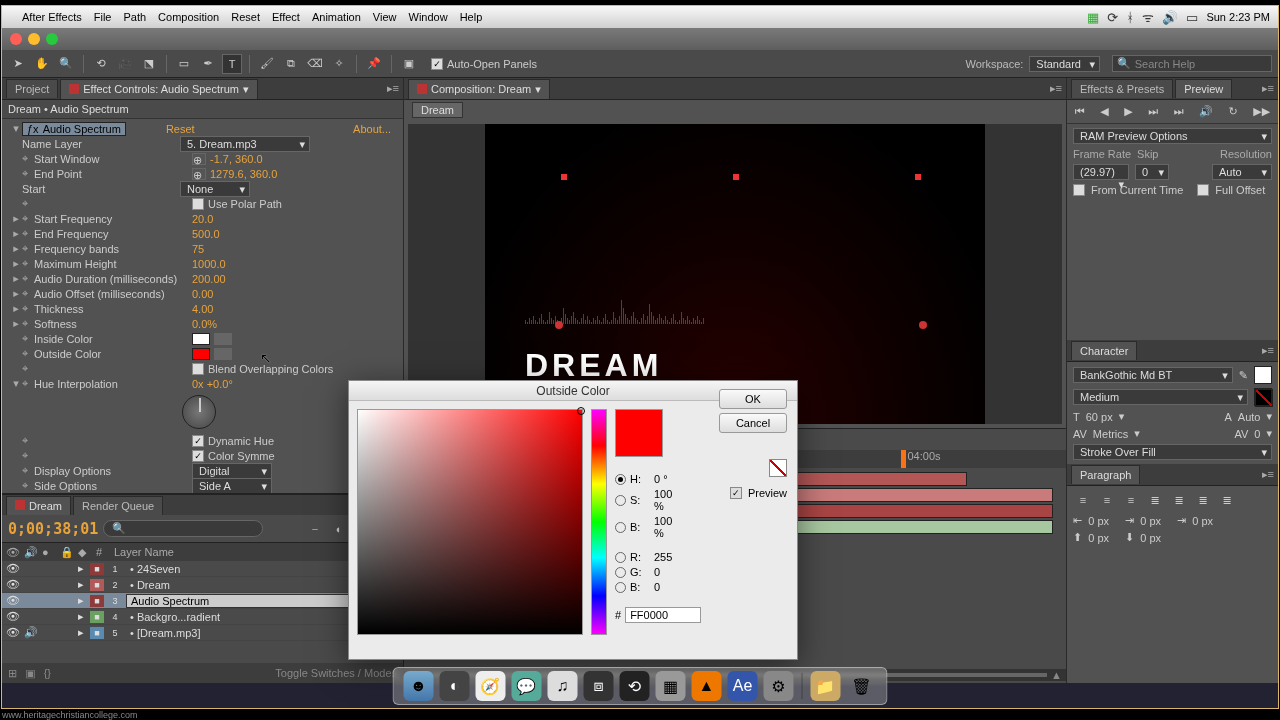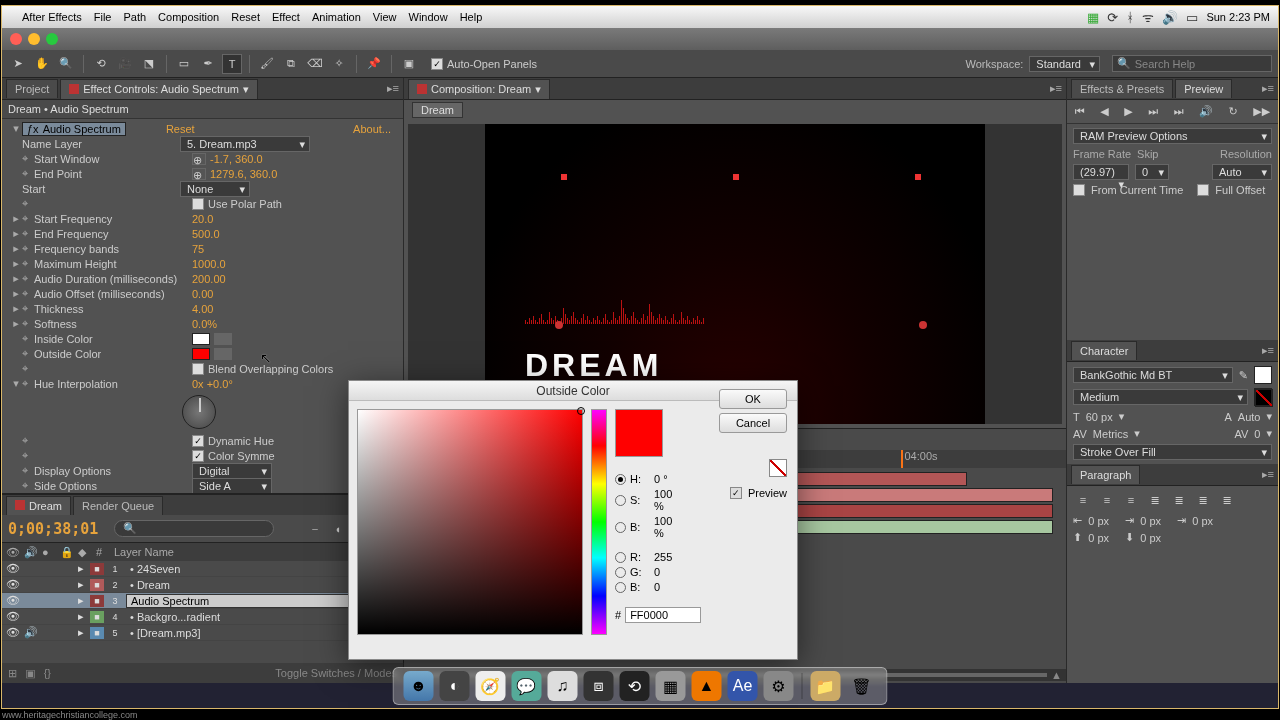--- a/index.html
+++ b/index.html
@@ -53,34 +53,34 @@
   .comp-sub .crumb { background:#666; border:1px solid #333; padding:1px 8px; color:#ddd; }
   .viewer { flex:1; background:#333; display:flex; align-items:center; justify-content:center; position:relative; margin:4px; }
   .canvas { width:500px; height:300px; background:radial-gradient(ellipse at 50% 100%, #2a0000 0%, #120000 40%, #000 80%); position:relative; }
   .marker { position:absolute; width:6px; height:6px; background:#e33; }
   .spectrum-line { position:absolute; left:40px; right:40px; bottom:100px; height:30px; display:flex; align-items:flex-end; gap:1px; }
   .spectrum-line i { width:1px; background:#b11; display:inline-block; }
   .videotitle { position:absolute; left:40px; bottom:40px; color:#fff; font-family:'BankGothic', 'Copperplate', sans-serif; font-size:32px; letter-spacing:4px; font-weight:bold;}
   .viewer-ctrl { height:22px; background:#4a4a4a; display:flex; align-items:center; gap:6px; padding:0 6px; color:#ccc; border-top:1px solid #222;}
   .timeline-wrap { display:flex; flex-direction:column; border-top:2px solid #222;}
   .tl-tabs { height:20px; background:#3d3d3d; display:flex; align-items:center; padding:0 4px; gap:2px;}
-  .tl-header { height:28px; background:#4a4a4a; display:flex; align-items:center; padding:0 6px; gap:16px; border-bottom:1px solid #222; }
+  .tl-header { height:28px; background:#4a4a4a; display:flex; align-items:center; padding:0 6px; gap:5px; border-bottom:1px solid #222; }
   .timecode { color:#e7a33c; font-family:monospace; font-size:15px; font-weight:bold;}
   .tl-search { flex:0 0 160px; background:#3a3a3a; border:1px solid #666; border-radius:10px; padding:1px 8px; color:#888;}
   .tl-body { display:flex; height:120px; background:#525252;}
   .layer-list { flex:0 0 402px; background:#4a4a4a; border-right:1px solid #222;}
   .layer-head { height:18px; display:flex; align-items:center; background:#3d3d3d; padding:0 4px; gap:4px; color:#aaa;}
   .layer-row { height:16px; display:flex; align-items:center; padding:0 4px; gap:4px; color:#ddd; border-bottom:1px solid #444;}
   .layer-row.sel { background:#7a8a9a; }
   .lnum { width:14px; height:12px; display:inline-flex; align-items:center; justify-content:center; font-size:9px;}
   .layer-name { flex:1; padding-left:4px; }
   .layer-name.btn { background:#ccc; color:#000; border:1px solid #333; padding:0 4px;}
   .tracks { flex:1; position:relative; background:#4a4a4a; }
   .ruler { height:18px; background:#3d3d3d; display:flex; color:#aaa; font-size:10px; }
-  .ruler span { flex:1; border-left:2px solid #f97316; padding-left:2px;}
+  .ruler span { flex:1; border-left:5px solid #f97316; padding-left:2px;}
   .bar { position:absolute; height:14px; border:1px solid #222; left:0;}
   .bar.red { background:#b35656; } .bar.pink{background:#c97a7a;} .bar.red2{background:#a94444;} .bar.grn{background:#a7c7a0;}
   .tl-foot { height:20px; background:#3d3d3d; display:flex; align-items:center; padding:0 6px; color:#888; gap:8px;}
   .preview-panel { padding:0; }
   .prev-ctrls { height:24px; display:flex; align-items:center; justify-content:space-around; background:#525252; border-bottom:1px solid #333; color:#ccc;}
   .prev-opts { padding:4px 6px; color:#ccc; display:flex; flex-direction:column; gap:4px; background:#525252;}
   .row { display:flex; gap:6px; align-items:center; }
   .lbl { color:#aaa; }
   .char-panel, .para-panel { padding:4px 6px; background:#525252; color:#ccc; display:flex; flex-direction:column; gap:4px;}
   .char-swatch { display:flex; gap:2px; margin-left:auto;}

